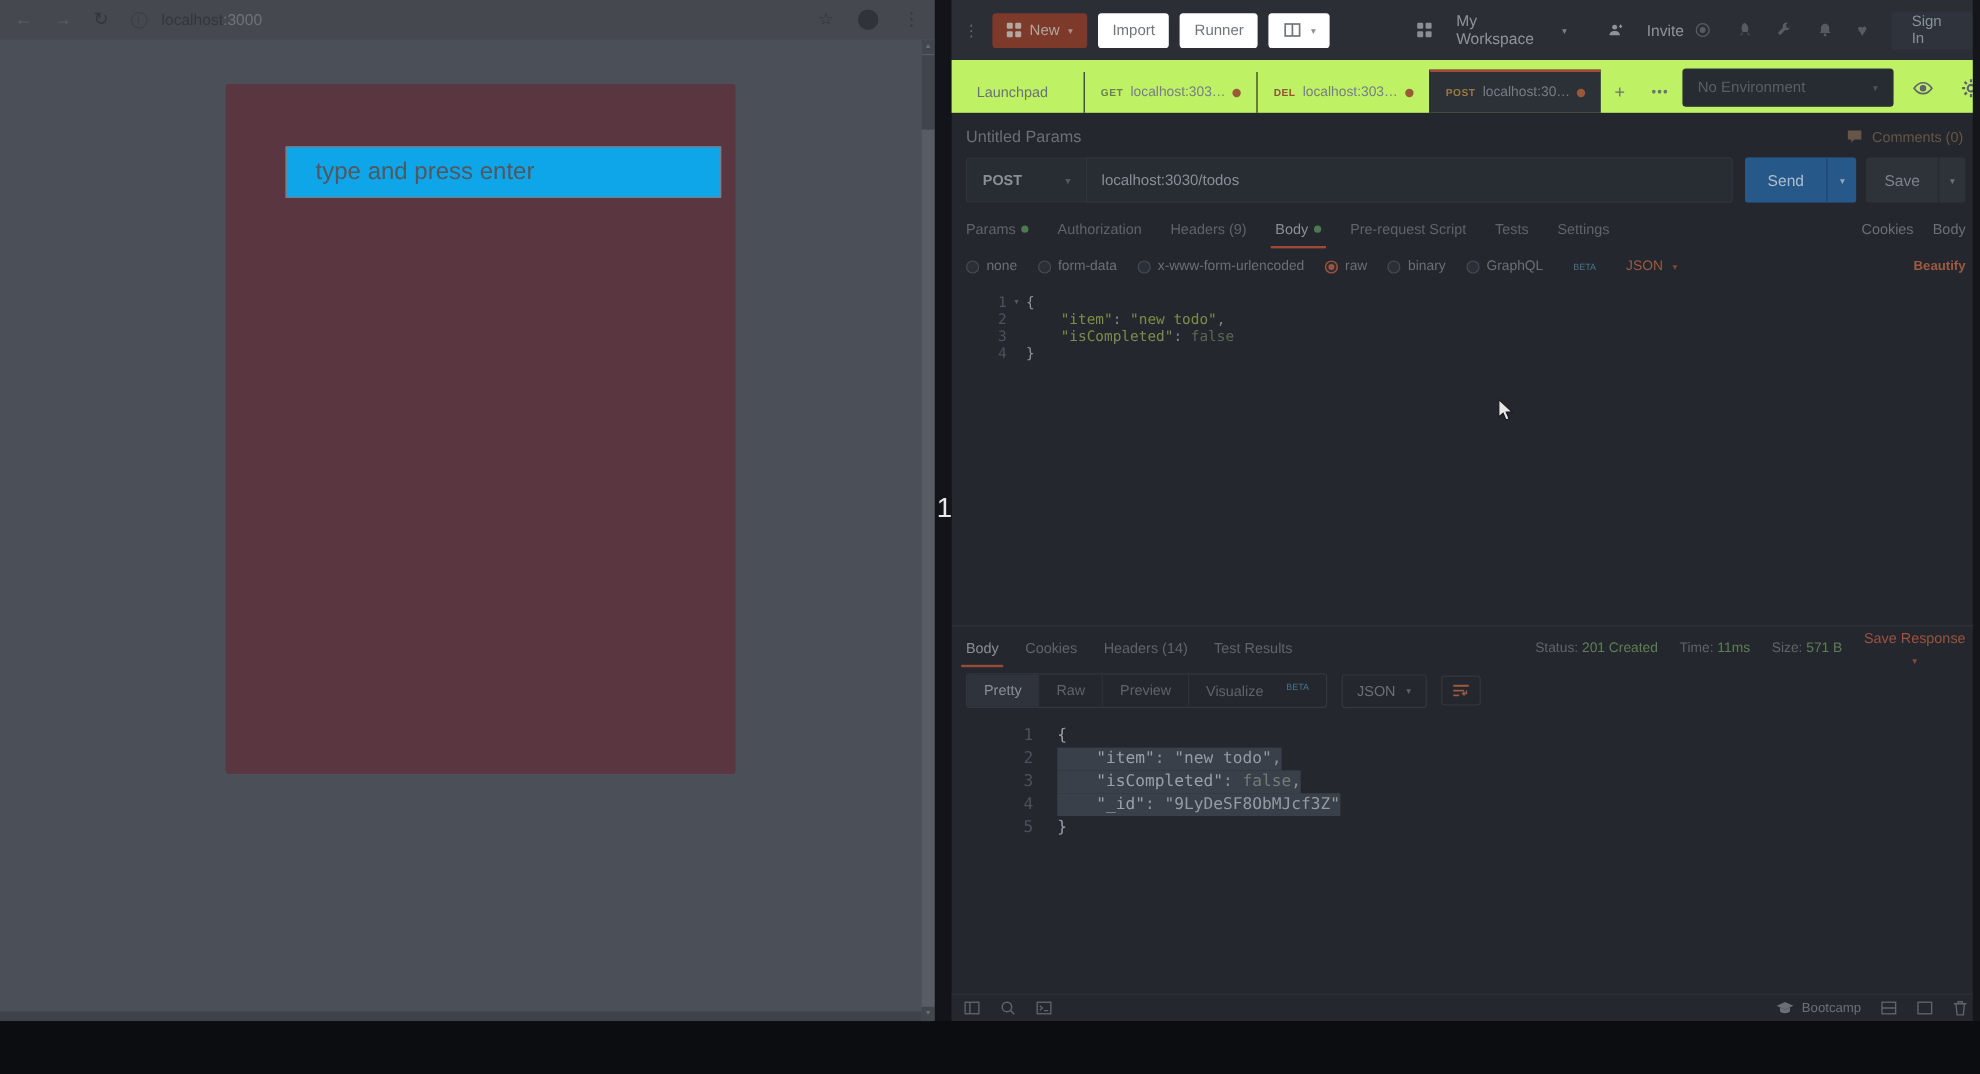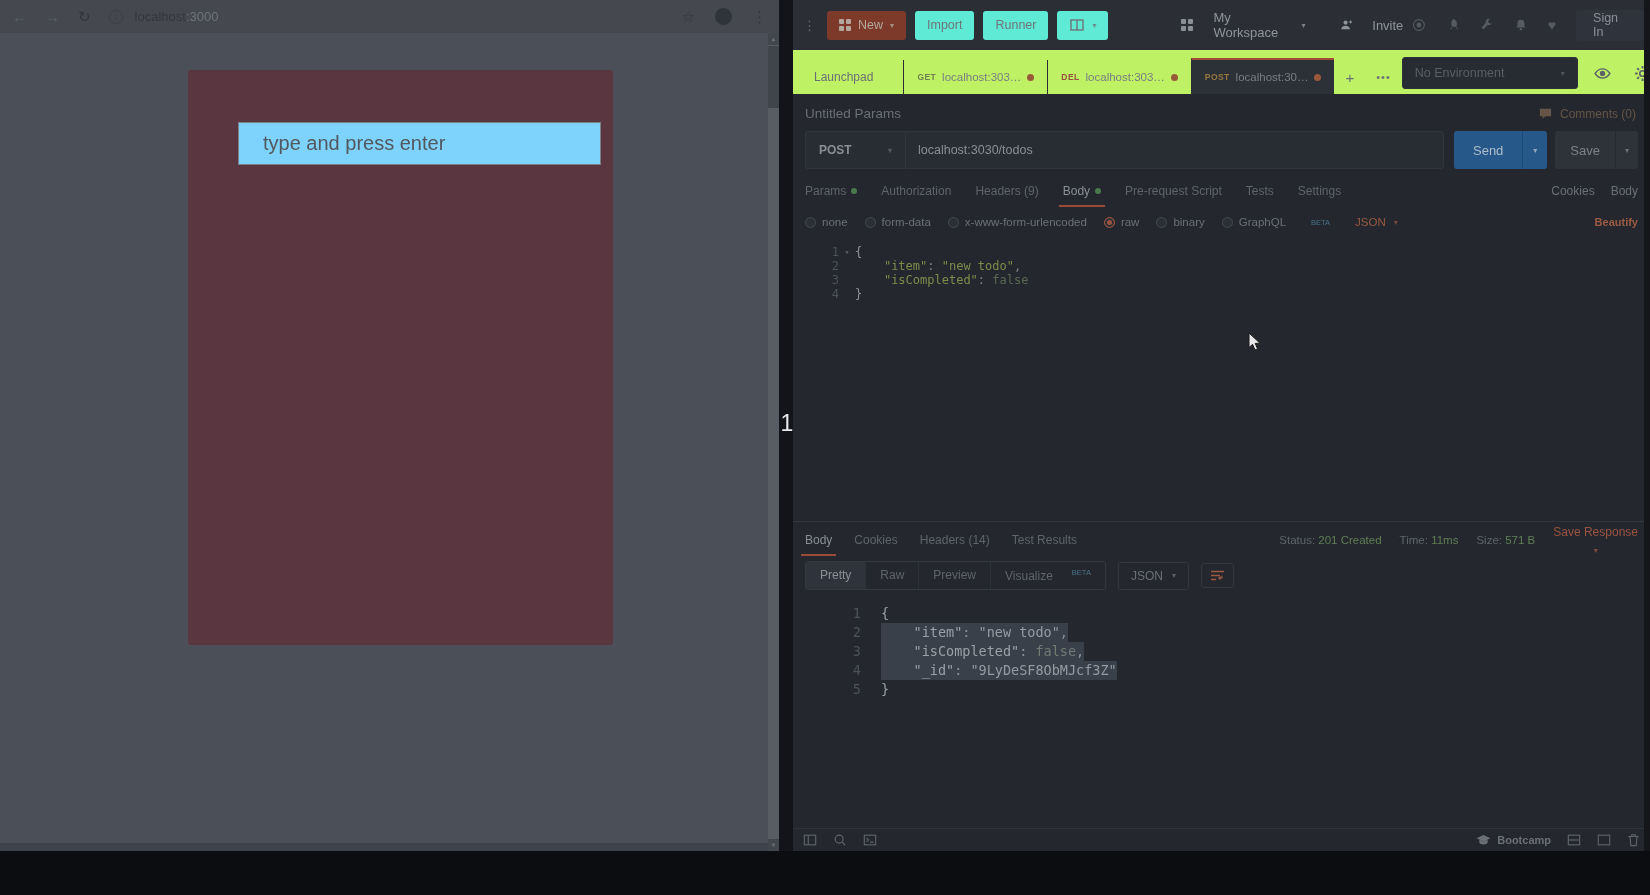--- a/index.html
+++ b/index.html
@@ -18,42 +18,42 @@
                  font-family:"DejaVu Serif", serif; font-style:italic; }
   .urltext { font-size:13px; margin-left:-6px; }
   .urltext .host { color:#33373d; }
   .urltext .port { color:#6e737a; }
   .b-right { margin-left:auto; display:flex; align-items:center; gap:20px; }
   .avatar { width:17px; height:17px; border-radius:50%; background:#2f333a; }
   .b-page { position:absolute; top:33px; left:0; right:11px; bottom:8px; background:#4a4f58; }
   .todo-card { position:absolute; left:188px; top:37px; width:425px; height:575px;
                background:#5a3641; border-radius:3px; }
   .todo-input { position:absolute; left:50px; top:52px; width:363px; height:43px;
-                background:#7dd3fc; border:1px solid #7a7f86; font-size:20px; color:#3c4046;
+                background:#0ea5e9; border:1px solid #7a7f86; font-size:20px; color:#3c4046;
                 padding-left:24px; font-family:"Liberation Sans", sans-serif; outline:none; }
   .todo-input::placeholder { color:#53575e; opacity:1; }
   .b-scroll { position:absolute; right:0; top:33px; width:11px; bottom:0; background:#585d64; }
   .b-scroll .arr { position:absolute; left:0; width:11px; height:12px; background:#42474e;
                    color:#6a6f76; font-size:6px; text-align:center; line-height:12px; }
   .b-scroll .arr.top { top:0; } .b-scroll .arr.bot { bottom:0; }
   .b-scroll .thumb { position:absolute; left:0; top:13px; width:11px; height:62px; background:#40454c; }
   .b-hstrip { position:absolute; left:0; right:11px; bottom:0; height:8px; background:#3e434b; }
 
   
   .divider { position:absolute; left:779px; top:0; width:14px; height:851px; background:#121419; }
   .step-marker { position:absolute; top:410px; left:-2px; width:20px; text-align:center;
                  color:#e9eaec; font-size:23px; font-weight:400; }
 
   
   .postman { position:absolute; left:793px; top:0; width:857px; height:851px; background:#24272d; color:#8a8f96; }
   .pm-header { position:absolute; top:0; left:0; right:0; height:50px; background:#2b2f35;
                display:flex; align-items:center; padding:0 10px; gap:9px; font-size:12.5px; }
   .kebab { color:#646973; font-size:13px; letter-spacing:0; margin-right:2px; }
   .btn { height:29px; display:flex; align-items:center; gap:7px; padding:0 12px; border-radius:3px;
-         background:#5eead4; color:#70757c; }
+         background:#ffffff; color:#70757c; }
   .btn-new { background:#7d3a2b; color:#b3a79e; }
   .caret { font-size:8px; color:currentColor; opacity:.8; }
   .gridic { display:grid; grid-template-columns:5px 5px; grid-template-rows:5px 5px; gap:2px; }
   .gridic i { background:currentColor; border-radius:1px; }
   .hdr-center { display:flex; align-items:center; gap:20px; margin-left:64px; color:#8f949b; font-size:13px; }
   .hdr-right { margin-left:auto; display:flex; align-items:center; gap:20px; color:#565b62; }
   .icon16 { width:16px; height:16px; }
   .heart { font-size:14px; color:#565b62; }
   .btn-signin { background:#2e333c; color:#8a9098; height:31px; padding:0 17px; }
 
@@ -137,21 +137,21 @@
   .view-item:first-child { border-left:none; }
   .view-item.active { background:#2f333b; color:#8a9096; }
   .json-box { display:flex; align-items:center; gap:9px; border:1px solid #33373e; border-radius:3px;
               padding:6px 12px; font-size:12px; color:#6b7077; }
   .wrap-box { border:1px solid #33373e; border-radius:3px; padding:5px 8px; color:#9c5a42; }
 
   .pm-footer { position:absolute; bottom:0; left:0; right:0; height:23px; background:#24272d;
                border-top:1px solid #2e3239; display:flex; align-items:center; padding:0 10px; gap:16px;
                color:#5f646b; font-size:11px; }
   .f-right { margin-left:auto; display:flex; align-items:center; gap:16px; }
-  .bootcamp { display:flex; align-items:flex-start; gap:6px; color:#6b7076;font-weight:bold; }
+  .bootcamp { display:flex; align-items:flex-start; gap:6px; color:#6b7076; }
 
   .right-edge { position:absolute; left:1644px; top:0; width:6px; height:851px; background:#14161a; }
   .bottom-strip { position:absolute; left:0; top:851px; width:1650px; height:44px; background:#0b0d10; }
 
   svg { display:block; }
 </style>
 </head>
 <body>
 
 <div class="screen">

